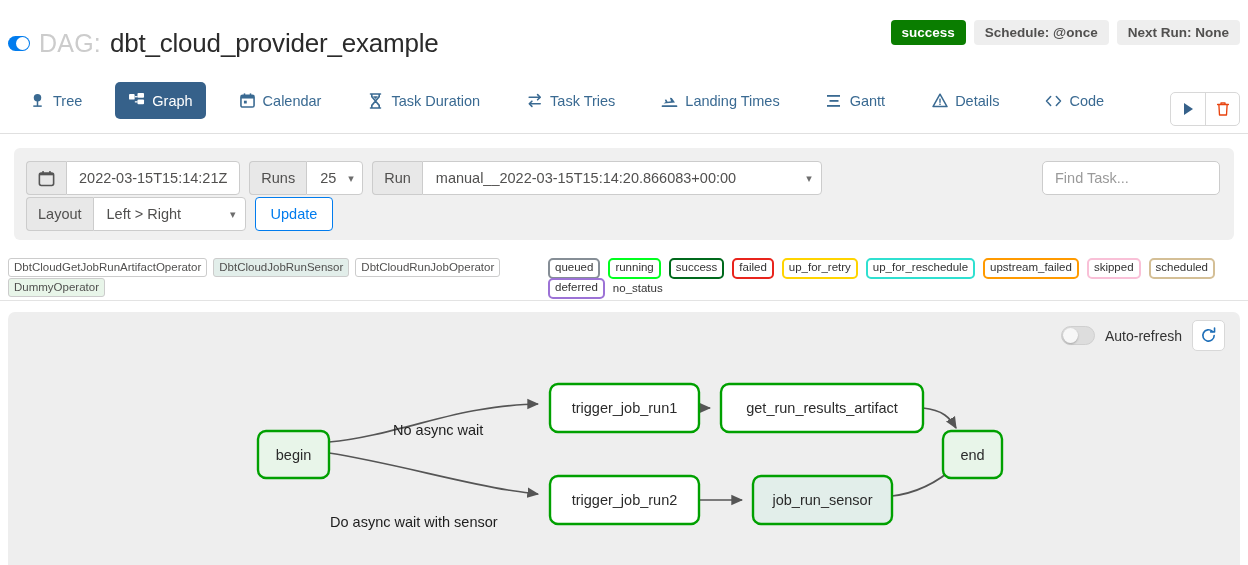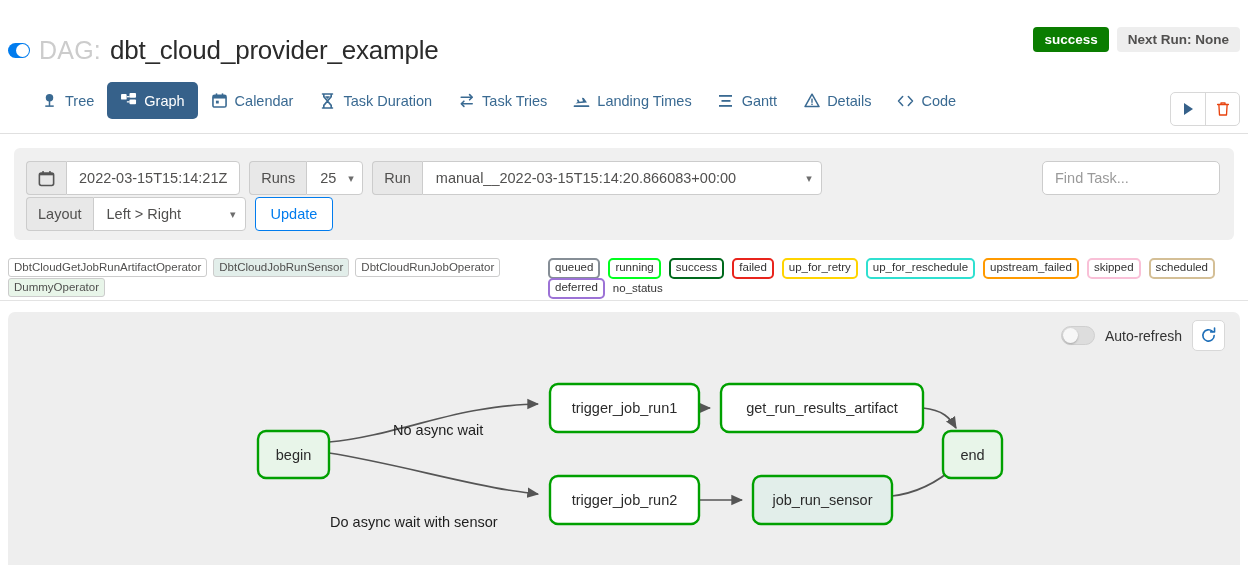--- a/index.html
+++ b/index.html
@@ -8,21 +8,21 @@
     width: 1248px; height: 565px;
     background: #fff;
     font-family: "Liberation Sans", sans-serif;
     color: #51504f;
     overflow: hidden;
   }
   .page { position: relative; width: 1248px; height: 565px; }
 
   
   .header {
-    position: absolute; left: 0; top: 7px; width: 1248px; height: 72px;
+    position: absolute; left: 0; top: 0; width: 1248px; height: 72px;
   }
   .dag-title-wrap {
     position: absolute; left: 8px; top: 28px;
     display: flex; align-items: center; gap: 9px;
   }
   .toggle-pill {
     width: 22px; height: 15px; border-radius: 8px; background: #017cee;
     position: relative; flex: none;
   }
   .toggle-pill::after {
@@ -43,21 +43,21 @@
     font-size: 13.5px; font-weight: bold; padding: 5px 11px;
     border-radius: 4px; background: #eee; color: #51504f; white-space: nowrap;
   }
   .badge.success { background: #0a7d00; color: #fff; }
 
   
   .tabbar {
     position: absolute; left: 0; top: 78px; width: 1248px; height: 56px;
     border-bottom: 1px solid #e0e0e0;
   }
-  .tabs { position: absolute; left: 28px; top: 4px; display: flex; align-items: center; gap: 0; justify-content: center; }
+  .tabs { position: absolute; left: 16px; top: 4px; display: flex; align-items: center; gap: 20px; justify-content: center; }
   .tab {
     display: flex; align-items: center; gap: 7px;
     padding: 10px 13px; border-radius: 5px;
     font-size: 14.5px; color: #3a6a92; white-space: nowrap; cursor: pointer;
   }
   .tab.active { background: #36618a; color: #fff; }
   .tab .ico { display: inline-flex; width: 17px; height: 17px; align-items: center; justify-content: center; }
   .tab .ico svg { display: block; }
   .tab-actions {
     position: absolute; right: 8px; top: 14px;
@@ -159,20 +159,21 @@
 <div class="page">
 
   <div class="header">
     <div class="dag-title-wrap">
       <div class="toggle-pill"></div>
       <span class="dag-label">DAG:</span>
       <span class="dag-name">dbt_cloud_provider_example</span>
     </div>
     <div class="header-badges">
       <span class="badge success">success</span>
+      <span class="badge">Schedule: @once</span>
       <span class="badge">Next Run: None</span>
     </div>
   </div>
 
   <div class="tabbar">
     <div class="tabs">
 
       <div class="tab">
         <span class="ico">
           <svg width="15" height="15" viewBox="0 0 16 16">

